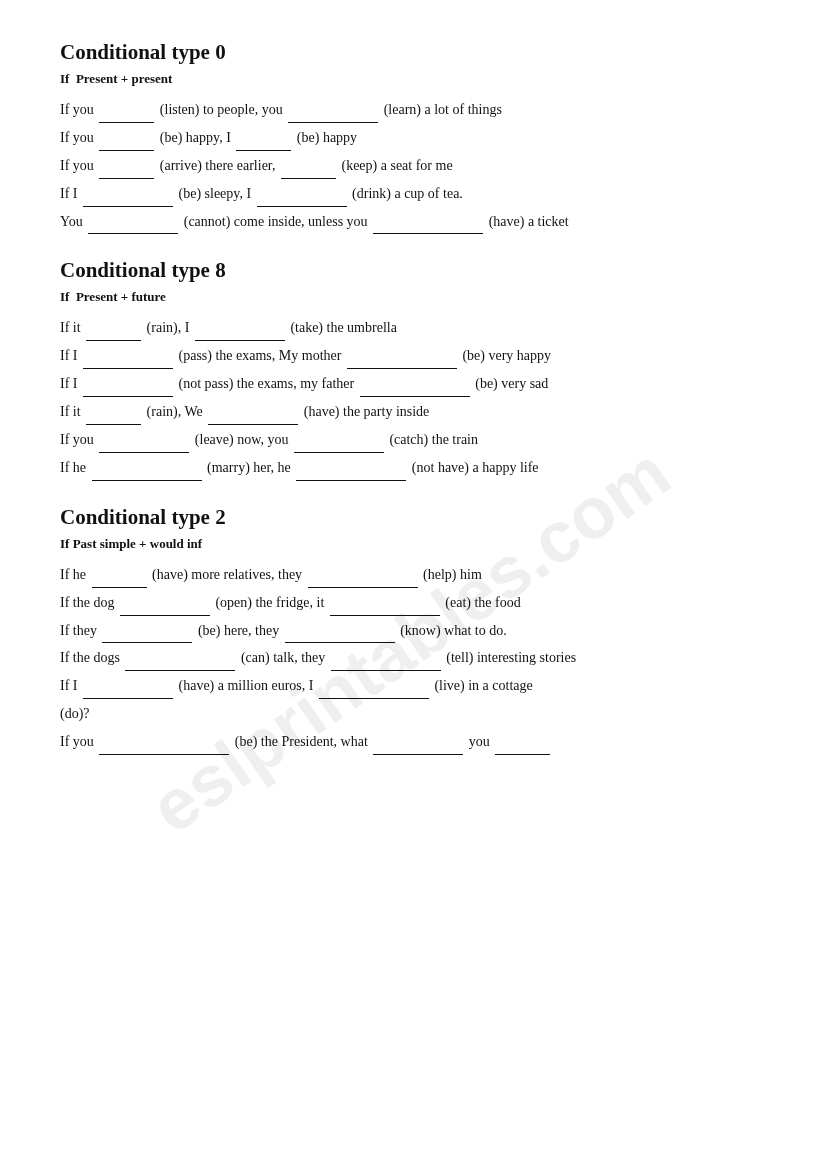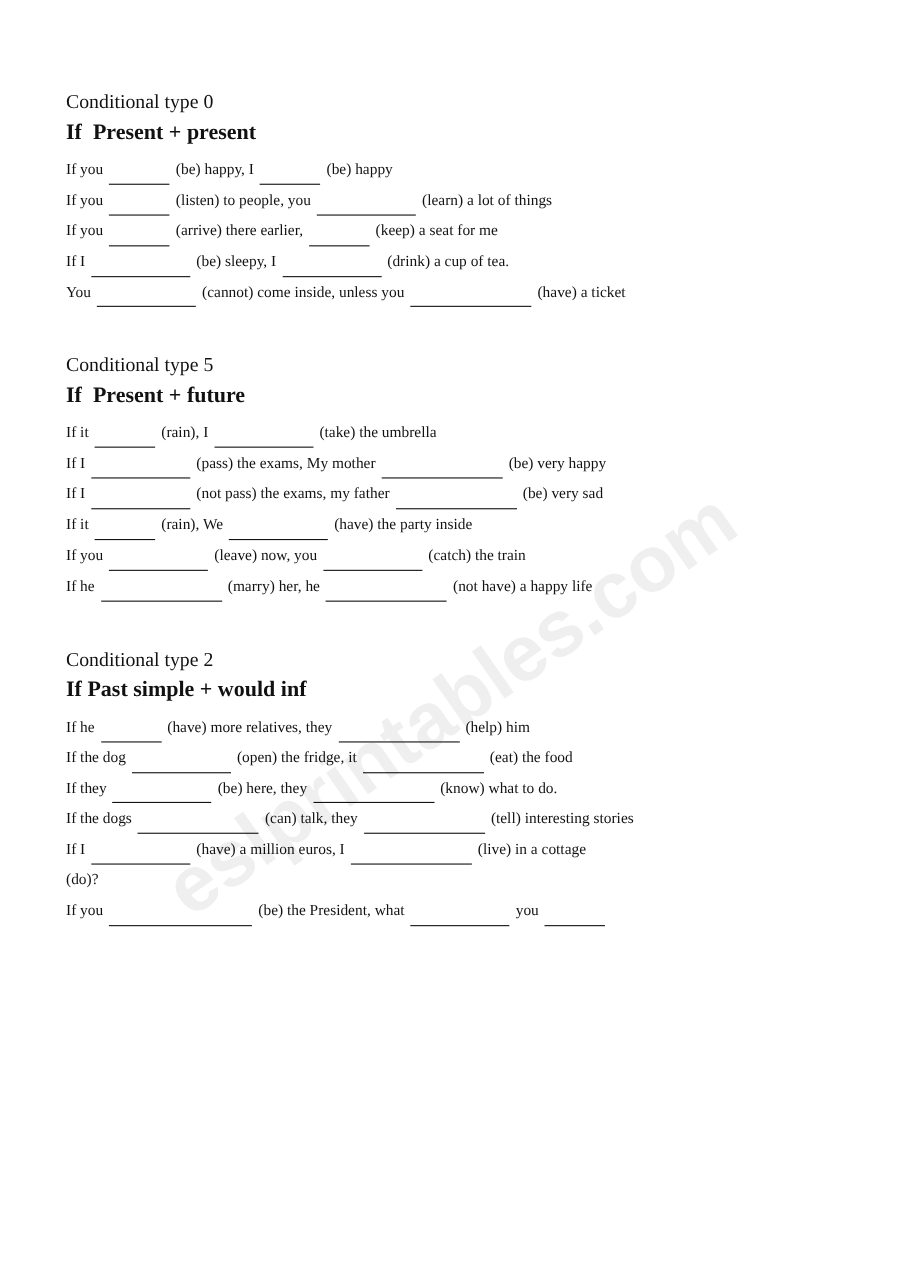--- a/index.html
+++ b/index.html
@@ -10,28 +10,27 @@
       color: #111;
       width: 821px;
       min-height: 1169px;
       padding: 40px 60px;
       position: relative;
     }
     .section {
       margin-bottom: 24px;
     }
     .section-title {
-      font-weight: normal;
-      font-size: 18px;
+      font-weight: bold;
+      font-size: 21px;
       margin-bottom: 6px;
-      margin-top: 42px;
     }
     .subtitle {
       font-weight: bold;
-      font-size: 20px;
+      font-size: 13px;
       margin-bottom: 10px;
     }
     .exercise-line {
       line-height: 1.85;
       margin-bottom: 2px;
     }
     .blank {
       display: inline-block;
       border-bottom: 1px solid #111;
       min-width: 80px;
@@ -70,38 +69,38 @@
 
 <div class="watermark">eslprintables.com</div>
 
 <div class="content">
 
   <div class="section">
     <div class="section-title">Conditional type 0</div>
     <div class="subtitle">If &nbsp;Present + present</div>
 
     <div class="exercise-line">
-      If you <span class="blank blank-sm"></span> (be) happy, I <span class="blank blank-sm"></span> (be) happy
+      If you <span class="blank blank-sm"></span> (listen) to people, you <span class="blank blank-md"></span> (learn) a lot of things
     </div>
     <div class="exercise-line">
-      If you <span class="blank blank-sm"></span> (listen) to people, you <span class="blank blank-md"></span> (learn) a lot of things
+      If you <span class="blank blank-sm"></span> (be) happy, I <span class="blank blank-sm"></span> (be) happy
     </div>
     <div class="exercise-line">
       If you <span class="blank blank-sm"></span> (arrive) there earlier, <span class="blank blank-sm"></span> (keep) a seat for me
     </div>
     <div class="exercise-line">
       If I <span class="blank blank-md"></span> (be) sleepy, I <span class="blank blank-md"></span> (drink) a cup of tea.
     </div>
     <div class="exercise-line">
       You <span class="blank blank-md"></span> (cannot) come inside, unless you <span class="blank blank-lg"></span> (have) a ticket
     </div>
   </div>
 
   <div class="section">
-    <div class="section-title">Conditional type 5</div>
+    <div class="section-title">Conditional type 8</div>
     <div class="subtitle">If &nbsp;Present + future</div>
 
     <div class="exercise-line">
       If it <span class="blank blank-sm"></span> (rain), I <span class="blank blank-md"></span> (take) the umbrella
     </div>
     <div class="exercise-line">
       If I <span class="blank blank-md"></span> (pass) the exams, My mother <span class="blank blank-lg"></span> (be) very happy
     </div>
     <div class="exercise-line">
       If I <span class="blank blank-md"></span> (not pass) the exams, my father <span class="blank blank-lg"></span> (be) very sad

